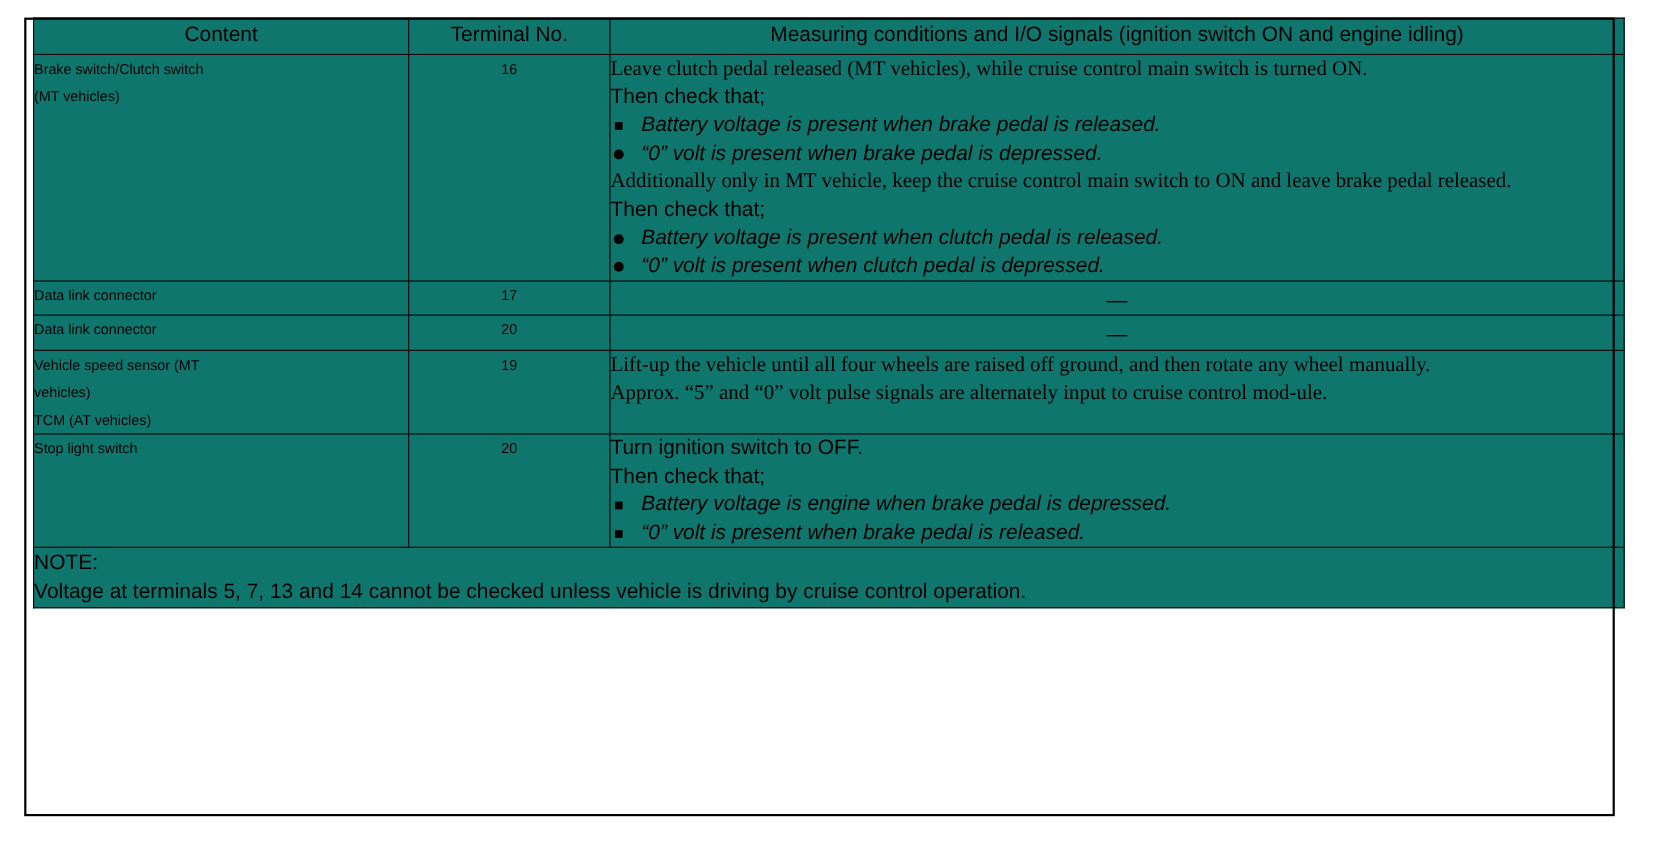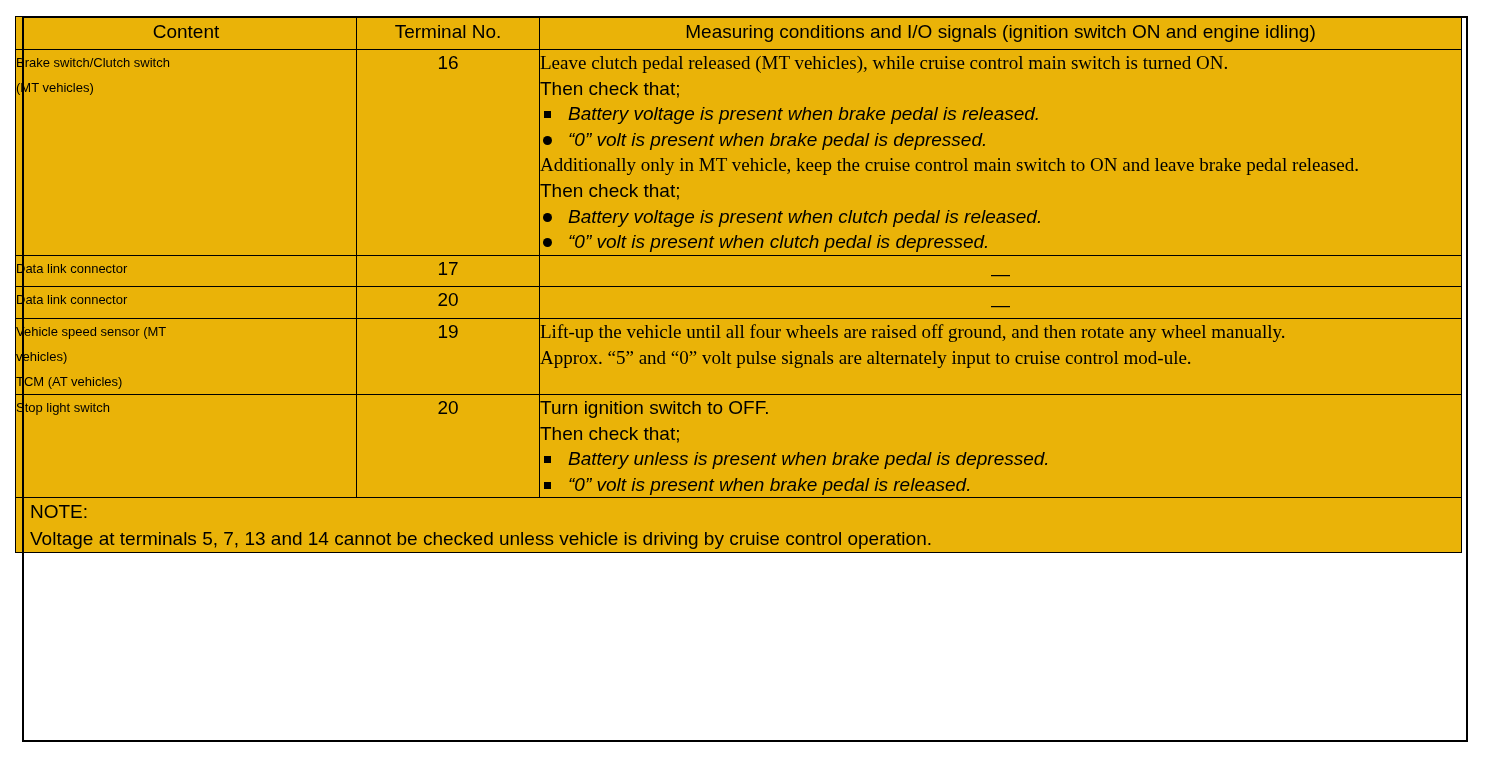--- a/index.html
+++ b/index.html
@@ -17,26 +17,26 @@
 
   #page {
     position: relative;
     width: 1504px;
     height: 768px;
     background: #ffffff;
   }
 
   table.spec {
     position: absolute;
-    left: 15px;
+    left: 30px;
     top: 16px;
     width: 1446px;
     border-collapse: collapse;
     table-layout: fixed;
-    background: #eab308;
+    background: #0f766e;
   }
 
   table.spec td,
   table.spec th {
     border: 1px solid #000000;
     vertical-align: top;
     padding: 0;
     font-weight: normal;
   }
 
@@ -66,21 +66,21 @@
     height: 32px;
     padding: 1px 4px 2px 4px;
   }
 
   .cell-content {
     font-size: 13px;
     line-height: 25px;
     padding: 6px 4px 6px 10px;
   }
   .cell-term {
-    font-size: 19px;
+    font-size: 13px;
     line-height: 25px;
     padding: 6px 4px 6px 4px;
     text-align: center;
   }
   .cell-meas {
     font-size: 19px;
     line-height: 25.6px;
     padding: 6px 10px 6px 8px;
   }
   .cell-meas.dash {
@@ -120,21 +120,21 @@
     height: 9px;
     border-radius: 50%;
     background: #000000;
   }
 
   .note-cell {
     font-size: 19px;
     line-height: 27px;
     padding: 5px 8px 6px 10px;
   }
-  .note-cell .ml { white-space: nowrap; margin-left: 14px; }
+  .note-cell .ml { white-space: nowrap; }
 
   .dash-glyph {
     display: inline-block;
     font-size: 19px;
     letter-spacing: 0;
   }
 </style>
 </head>
 <body>
 
@@ -209,21 +209,21 @@
       </tr>
 
       <tr>
         <td class="cell-content">
           <span class="ml">Stop light switch</span>
         </td>
         <td class="cell-term">20</td>
         <td class="cell-meas">
           <span class="ml">Turn ignition switch to OFF.</span>
           <span class="ml">Then check that;</span>
-          <span class="bullet-line"><i class="bullet-sq"></i><span>Battery unless is present when brake pedal is depressed.</span></span>
+          <span class="bullet-line"><i class="bullet-sq"></i><span>Battery voltage is engine when brake pedal is depressed.</span></span>
           <span class="bullet-line"><i class="bullet-sq"></i><span>“0” volt is present when brake pedal is released.</span></span>
         </td>
       </tr>
 
       <tr>
         <td class="note-cell" colspan="3">
           <span class="ml">NOTE:</span>
           <span class="ml">Voltage at terminals 5, 7, 13 and 14 cannot be checked unless vehicle is driving by cruise control operation.</span>
         </td>
       </tr>

